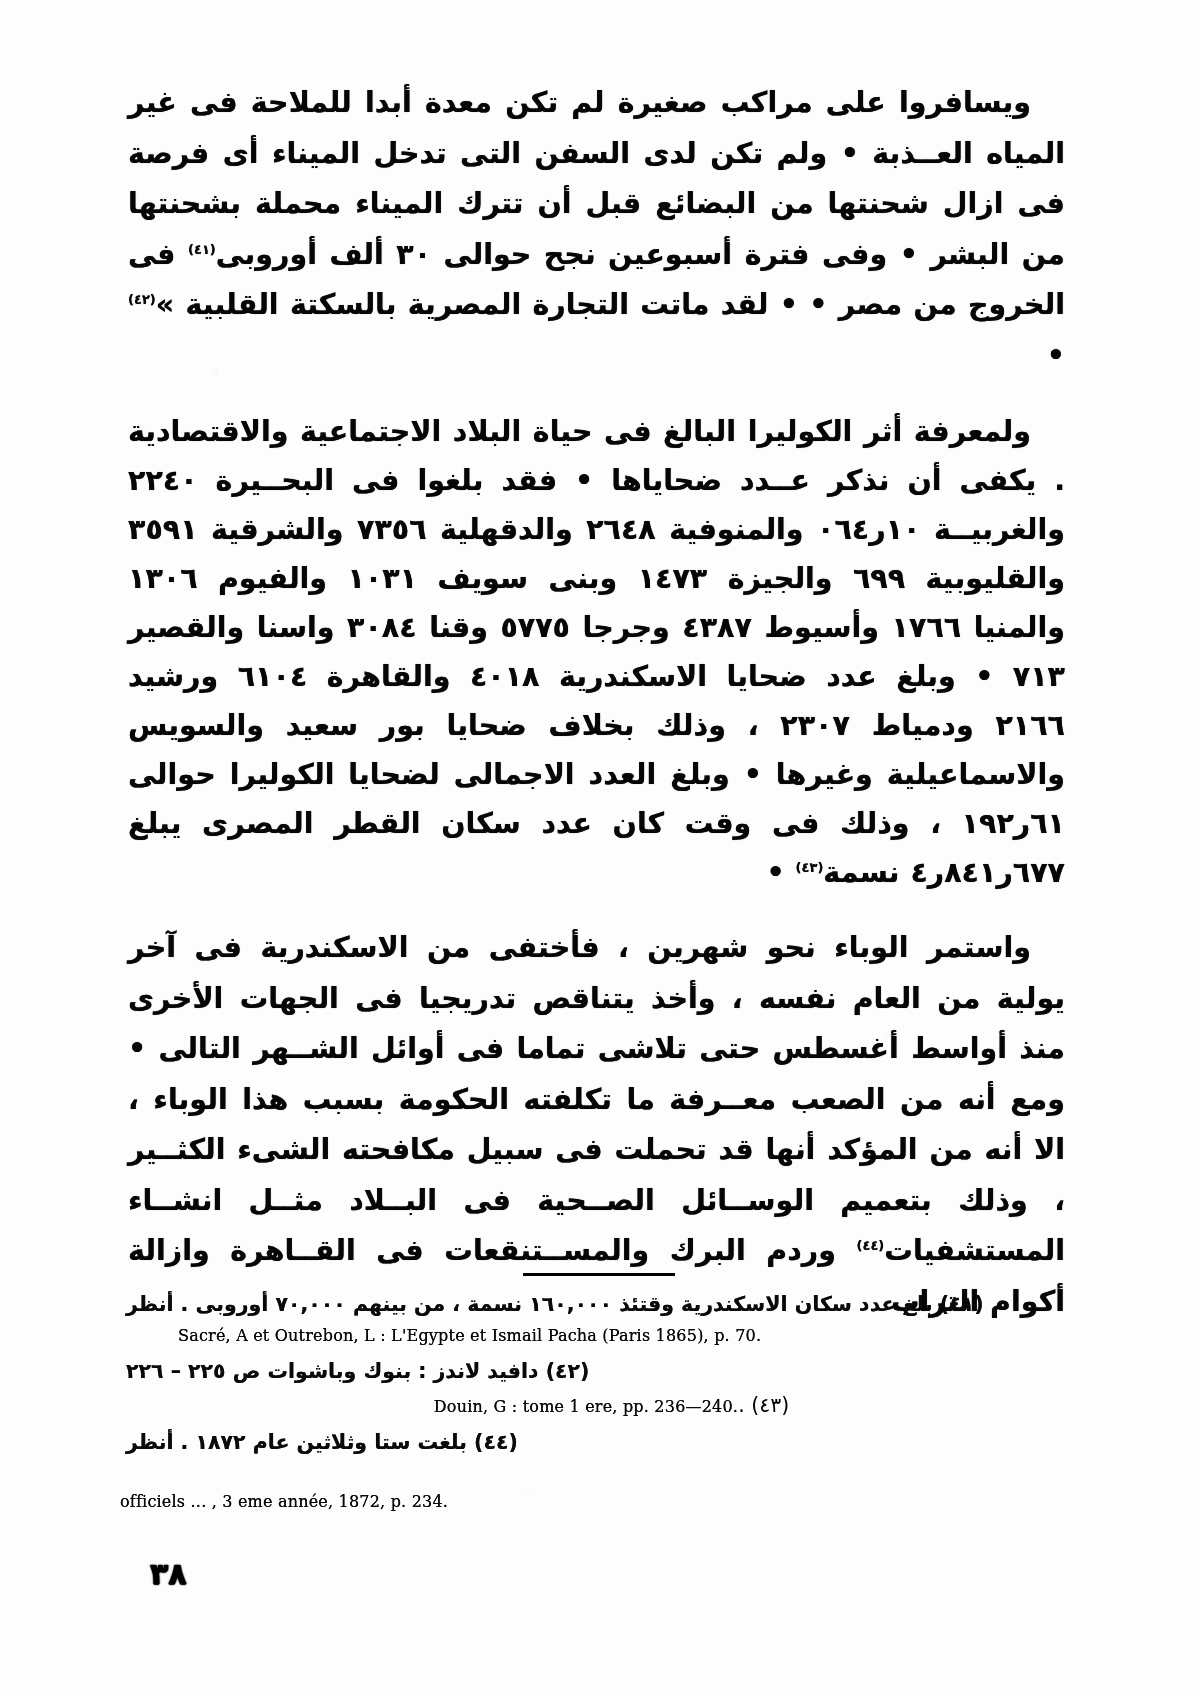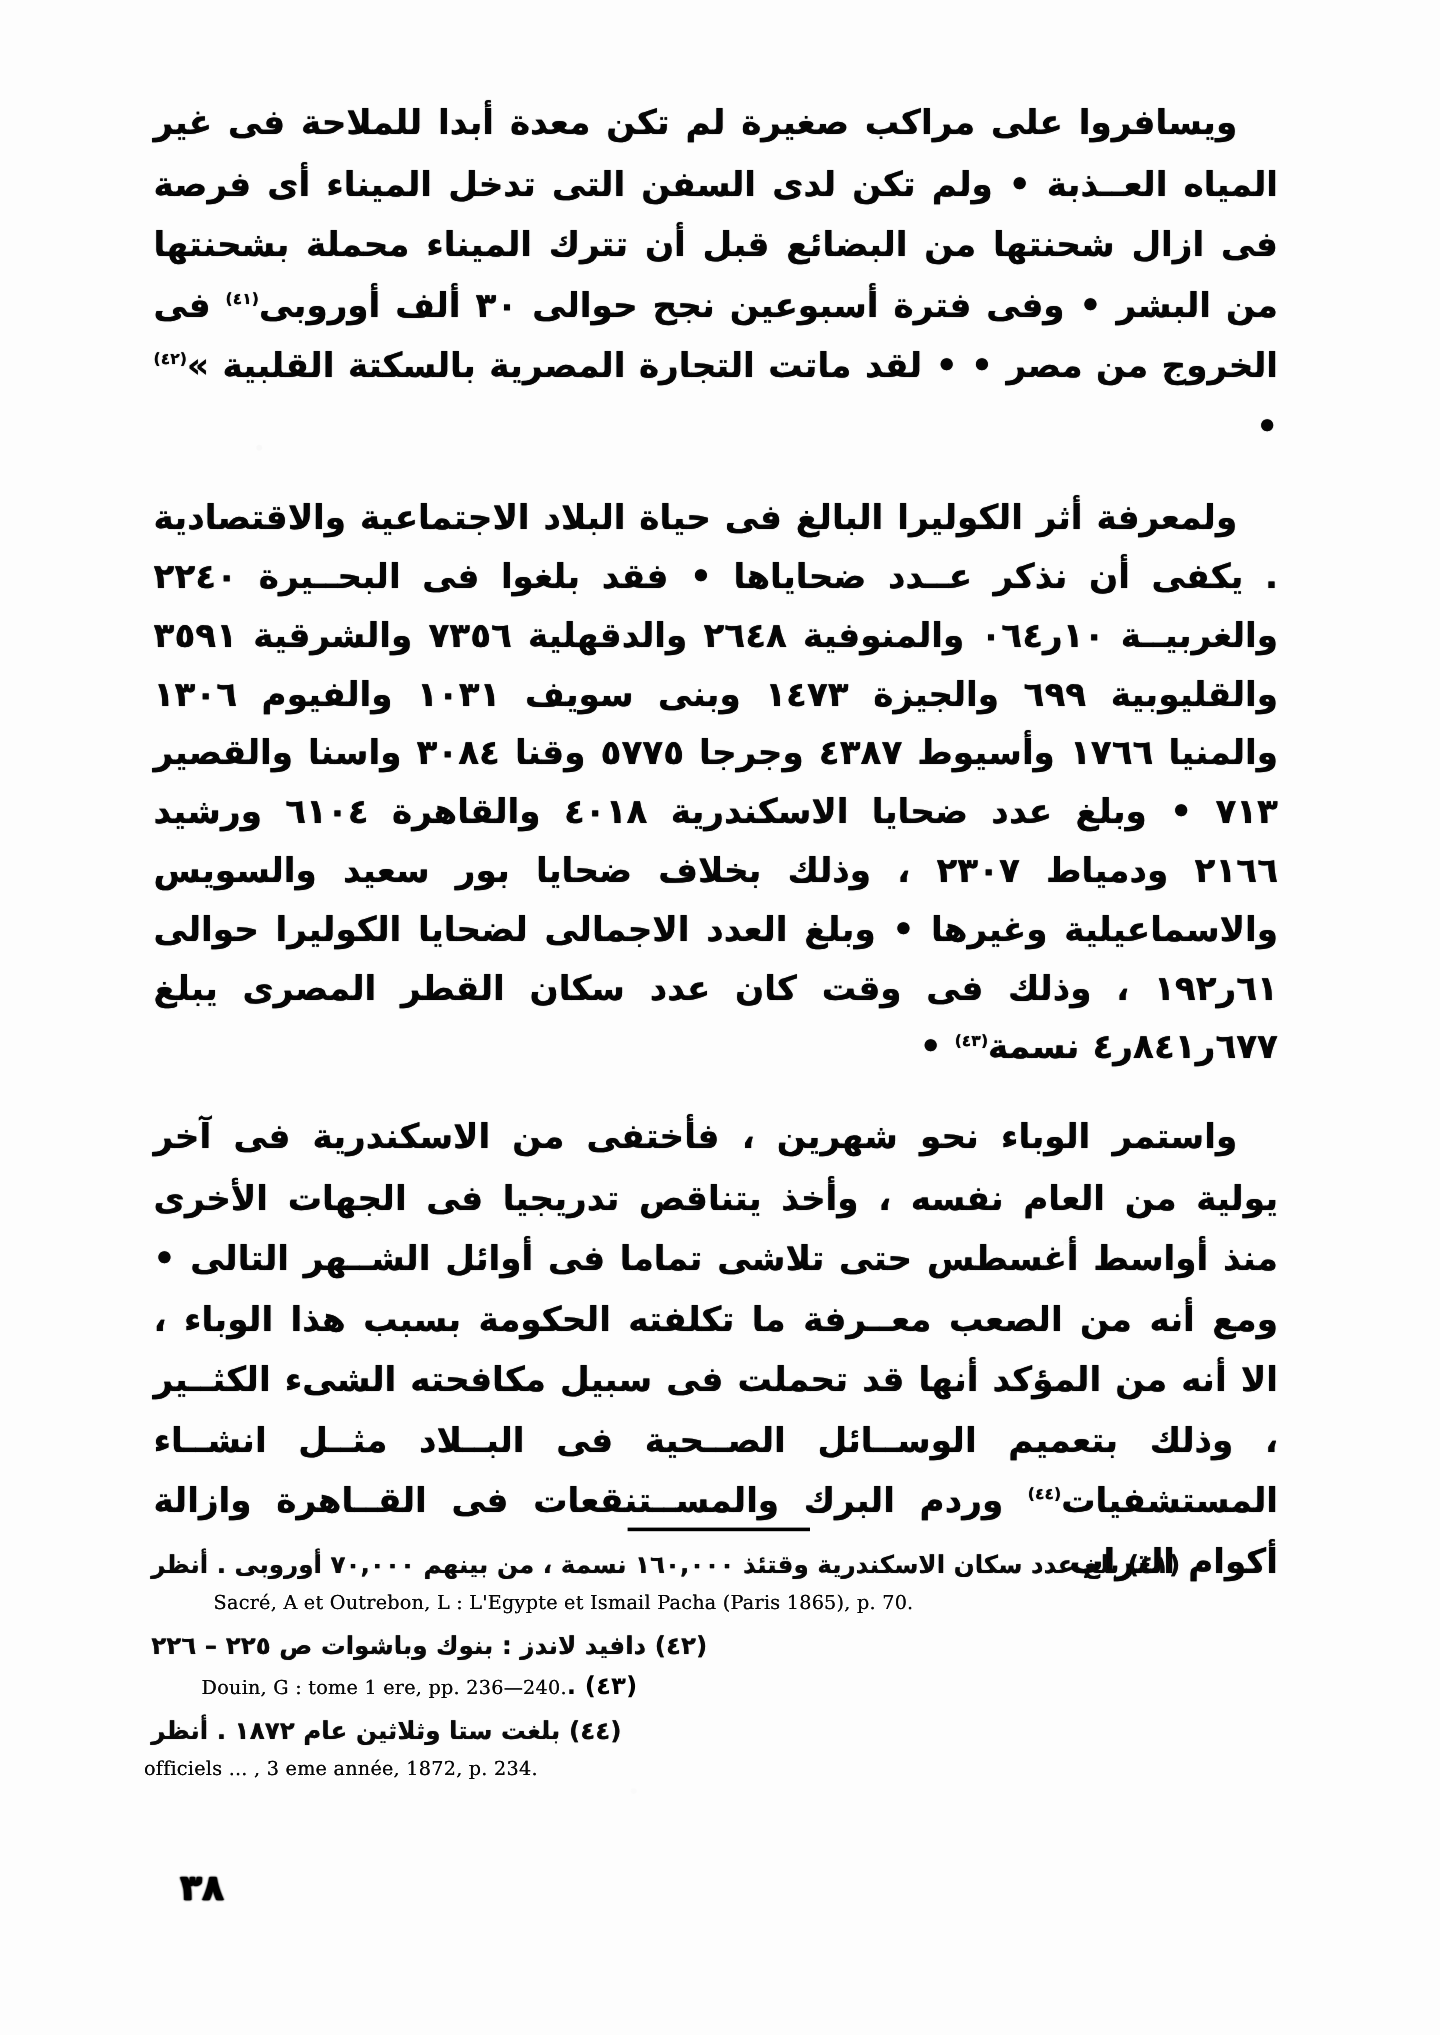--- a/index.html
+++ b/index.html
@@ -112,33 +112,33 @@
     font-size: 16px;
     line-height: 31px;
     font-weight: normal;
     letter-spacing: 0.2px;
     color: #080808;
     text-shadow: 0 0 0.55px rgba(0,0,0,0.9);
   }
   .fn-lat.pad1 { padding-left: 58px; }
   .fn-lat.pad2 { padding-left: 48px; }
   .fn-lat.pad3 { padding-left: 62px; }
-  .fn-lat.pad0 { padding-left: 0px; }
+  .fn-lat.pad0 { padding-left: 0px; margin-top: 28px; }
 
   .fn-row {
     display: flex;
     direction: ltr;
     align-items: baseline;
-    justify-content: flex-start;
+    justify-content: center;
   }
   .fn-row .marker {
     direction: rtl;
     font-family: "DejaVu Sans", "Liberation Sans", sans-serif;
     font-size: 20.5px;
-    font-weight: 700;
+    font-weight: 400;
     padding-right: 10px;
   }
 
   
   .page-number {
     position: absolute;
     top: 1556px;
     right: 12px;
     left: 150px;
     text-align: left;

